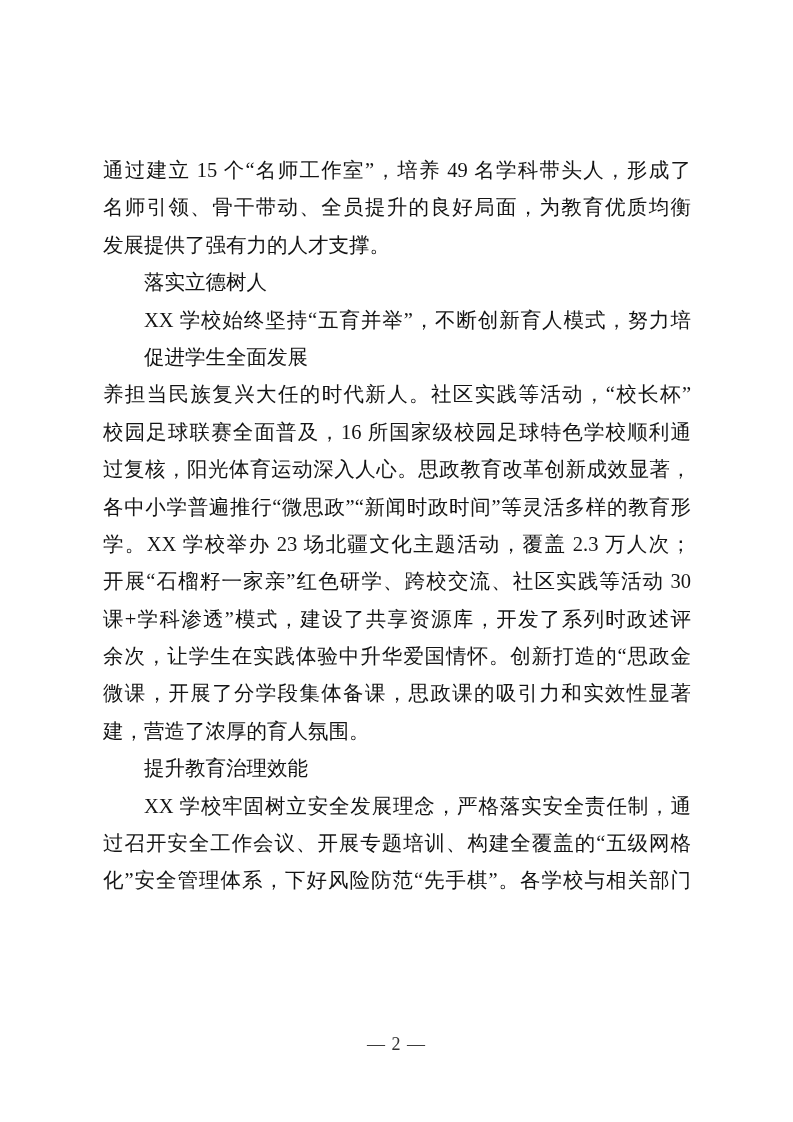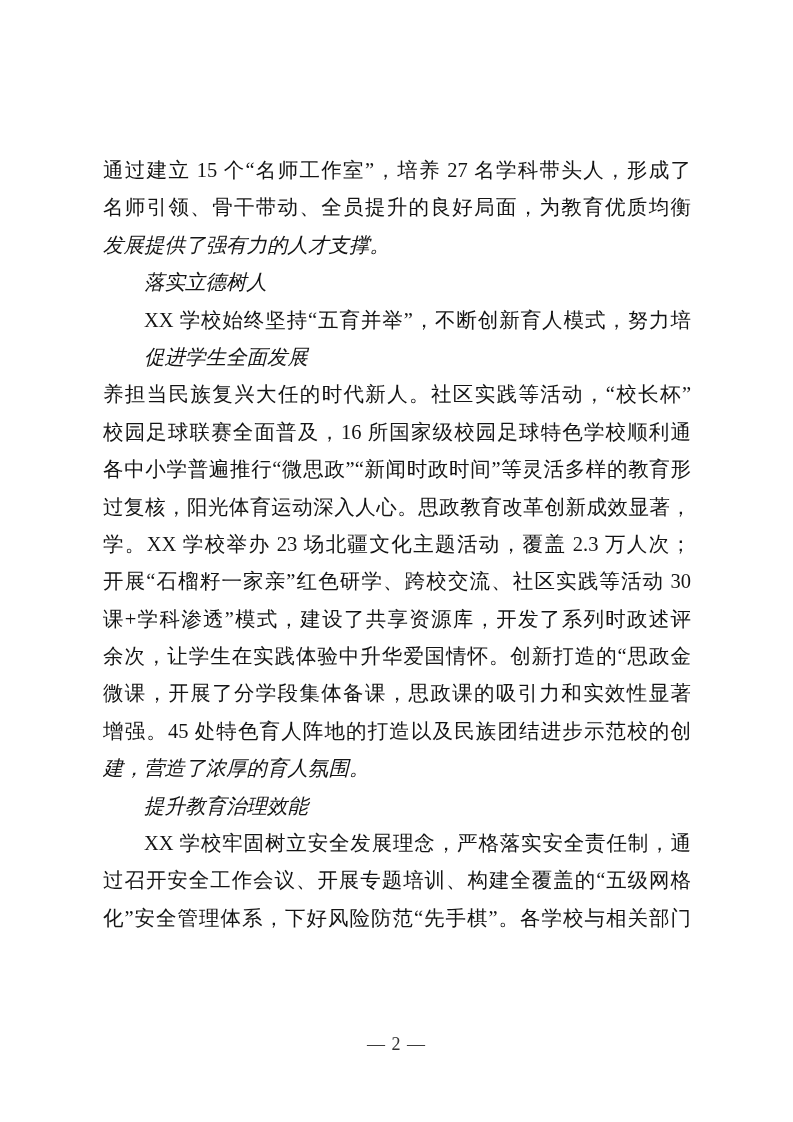--- a/index.html
+++ b/index.html
@@ -28,21 +28,20 @@
     height: 37.4px;
     text-align: justify;
     text-align-last: justify;
     overflow: hidden;
     white-space: normal;
     word-break: break-all;
   }
   .line.end {
     text-align: left;
     text-align-last: left;
-    font-style: italic;
   }
   .line.indent {
     text-indent: 2em;
   }
   .footer {
     position: absolute;
     top: 1031px;
     left: 0;
     width: 100%;
     text-align: center;
@@ -51,36 +50,35 @@
     color: #333333;
     letter-spacing: 1px;
   }
 </style>
 </head>
 <body>
 
 <div class="page">
 
   <div class="content">
-    <div class="line">通过建立 15 个“名师工作室”，培养 27 名学科带头人，形成了</div>
+    <div class="line">通过建立 15 个“名师工作室”，培养 49 名学科带头人，形成了</div>
     <div class="line">名师引领、骨干带动、全员提升的良好局面，为教育优质均衡</div>
     <div class="line end">发展提供了强有力的人才支撑。</div>
     <div class="line indent end">落实立德树人</div>
     <div class="line indent">XX 学校始终坚持“五育并举”，不断创新育人模式，努力培</div>
     <div class="line indent end">促进学生全面发展</div>
     <div class="line">养担当民族复兴大任的时代新人。社区实践等活动，“校长杯”</div>
     <div class="line">校园足球联赛全面普及，16 所国家级校园足球特色学校顺利通</div>
+    <div class="line">过复核，阳光体育运动深入人心。思政教育改革创新成效显著，</div>
     <div class="line">各中小学普遍推行“微思政”“新闻时政时间”等灵活多样的教育形</div>
-    <div class="line">过复核，阳光体育运动深入人心。思政教育改革创新成效显著，</div>
     <div class="line">学。XX 学校举办 23 场北疆文化主题活动，覆盖 2.3 万人次；</div>
     <div class="line">开展“石榴籽一家亲”红色研学、跨校交流、社区实践等活动 30</div>
     <div class="line">课+学科渗透”模式，建设了共享资源库，开发了系列时政述评</div>
     <div class="line">余次，让学生在实践体验中升华爱国情怀。创新打造的“思政金</div>
     <div class="line">微课，开展了分学段集体备课，思政课的吸引力和实效性显著</div>
-    <div class="line">增强。45 处特色育人阵地的打造以及民族团结进步示范校的创</div>
     <div class="line end">建，营造了浓厚的育人氛围。</div>
     <div class="line indent end">提升教育治理效能</div>
     <div class="line indent">XX 学校牢固树立安全发展理念，严格落实安全责任制，通</div>
     <div class="line">过召开安全工作会议、开展专题培训、构建全覆盖的“五级网格</div>
     <div class="line">化”安全管理体系，下好风险防范“先手棋”。各学校与相关部门</div>
   </div>
 
   <div class="footer">— 2 —</div>
 
 </div>

